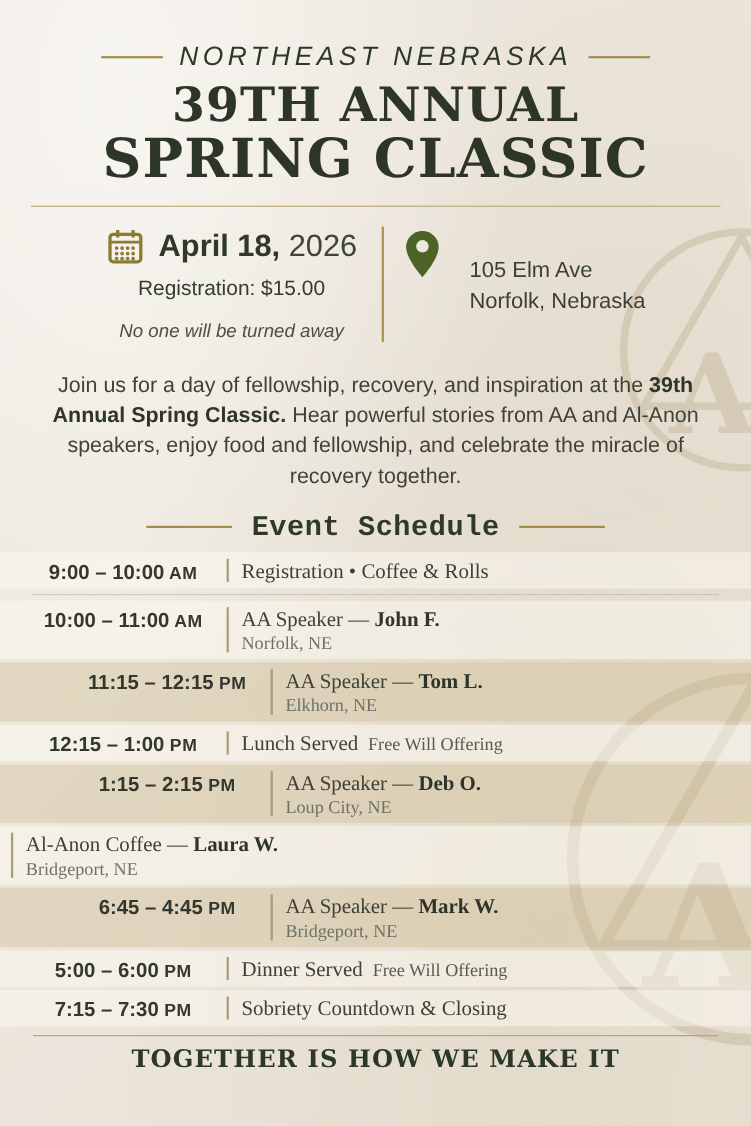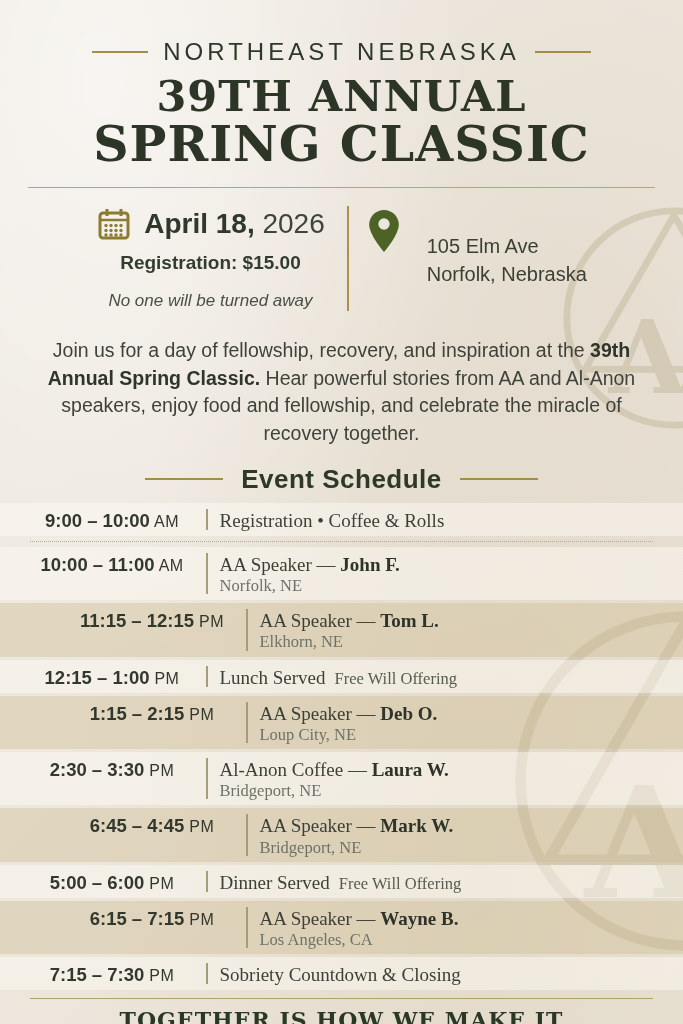--- a/index.html
+++ b/index.html
@@ -20,60 +20,60 @@
   }
   .content { position:relative; z-index:2; }
 
   
   .wm { position:absolute; z-index:1; opacity:0.55; }
   .wm svg { display:block; }
   .wm-1 { left:560px; top:204px; }
   .wm-2 { left:510px; top:606px; }
 
   
-  .kicker { display:flex; align-items:center; justify-content:center; gap:15px; padding-top:38px; }
+  .kicker { display:flex; align-items:center; justify-content:center; gap:15px; padding-top:38px;font-style:italic; }
   .kicker-line { width:56px; height:2px; background:#a28d4d; }
   .kicker-text {
     font-size:24px; letter-spacing:4px; color:#2e3829; font-weight:normal;
     font-family:"Liberation Sans", sans-serif;
   }
   .title { text-align:center; font-family:"DejaVu Serif", serif; color:#2c3526; font-weight:bold; }
   .title-line1 { font-size:43px; letter-spacing:1px; margin-top:8px; line-height:1.05; }
   .title-line2 { font-size:49px; letter-spacing:1px; line-height:1.05; }
   .gold-rule { border:none; height:1.5px; background:#b7a76d; margin:16px 28px 0 28px; }
 
   
   .info { display:flex; justify-content:center; align-items:flex-start; margin-top:18px; }
   .date-block { text-align:center; padding-right:22px; }
   .date-row { display:flex; align-items:center; justify-content:center; gap:12px; }
   .date-text { font-size:28px; color:#2f382b; }
   .date-bold { font-weight:bold; }
   .date-year { font-weight:normal; color:#3d443a; }
-  .registration { font-size:19px; font-weight:bold; color:#333d2e; margin-top:10px;text-align:center; }
+  .registration { font-size:19px; font-weight:normal; color:#333d2e; margin-top:10px;text-align:center; }
   .turned-away { font-size:17px; font-style:italic; color:#4a4f45; margin-top:17px; }
   .v-divider { width:2px; align-self:stretch; background:#a8924f; }
   .location-block { display:flex; gap:28px; padding-left:20px; padding-top:4px; }
   .location-lines { font-size:20px; color:#3b4035; line-height:1.4; padding-top:22px; }
 
   
   .intro {
     width:612px; margin:26px auto 12px auto; text-align:center;
     font-size:19.5px; line-height:1.42; color:#3e423a;
   }
   .intro b { color:#2e3629; }
 
   
   .schedule-heading { display:flex; align-items:center; justify-content:center; gap:18px; margin-top:16px; }
   .schedule-heading .line { width:78px; height:2px; background:#a28d4d; }
-  .schedule-title { font-family:Liberation Sans, sans-serif; font-weight:bold; font-size:26px; color:#2e3a26; letter-spacing:0.5px; }
+  .schedule-title { font-family:Liberation Mono, monospace; font-weight:bold; font-size:26px; color:#2e3a26; letter-spacing:0.5px; }
   .rows { margin-top:8px; }
   .row { display:flex; align-items:stretch; padding:4px 0; margin:3px 0; background:rgba(255,252,246,0.45); }
   .row.shaded { background:rgba(205,186,142,0.38);padding-left:40px; }
   .time { width:168px; margin-left:28px; text-align:center; font-size:18.5px; font-weight:bold; color:#33382e; padding-top:3px; white-space:nowrap; }
-  .time .mer { font-weight:normal; font-size:16px; letter-spacing:0.5px; }
+  .time .mer { font-weight:bold; font-size:16px; letter-spacing:0.5px; }
   .vline { width:1.5px; background:#a89b77; margin:2px 12px 2px 10px; }
   .desc { padding-top:2px; font-size:19px; color:#3c4037; line-height:1.22;font-family:Liberation Serif, serif; }
   .desc .d-bold { font-weight:bold; color:#2e342a; }
   .desc .note { font-size:16.5px; color:#565b51; margin-left:9px; }
   .sub { font-size:16.5px; color:#6d7268; }
   .dotted { border-top:1.5px dotted #b2aa9b; margin:5px 30px 5px 30px; }
 
   
   .tagline-wrap { margin-top:8px; }
   .tagline-rule { border:none; height:1px; background:#b3a16a; margin:0 30px; }
@@ -205,49 +205,40 @@
   </div>
         <div class="row shaded">
     <div class="time"><span class="t">1:15 – 2:15</span><span class="mer"> PM</span></div>
     <div class="vline"></div>
     <div class="desc">
       <div class="main"><span class="d">AA Speaker — </span><span class="d-bold">Deb O.</span></div>
       <div class="sub">Loup City, NE</div>
     </div>
   </div>
         <div class="row">
-    <div class="time"><span class="t">2:30 – 3:30</span><span class="mer"> PM</span></div>
     <div class="vline"></div>
     <div class="desc">
       <div class="main"><span class="d">Al-Anon Coffee — </span><span class="d-bold">Laura W.</span></div>
       <div class="sub">Bridgeport, NE</div>
     </div>
   </div>
         <div class="row shaded">
     <div class="time"><span class="t">6:45 – 4:45</span><span class="mer"> PM</span></div>
     <div class="vline"></div>
     <div class="desc">
       <div class="main"><span class="d">AA Speaker — </span><span class="d-bold">Mark W.</span></div>
       <div class="sub">Bridgeport, NE</div>
     </div>
   </div>
         <div class="row">
     <div class="time"><span class="t">5:00 – 6:00</span><span class="mer"> PM</span></div>
     <div class="vline"></div>
     <div class="desc">
       <div class="main"><span class="d">Dinner Served</span><span class="note">Free Will Offering</span></div>
 
-    </div>
-  </div>
-        <div class="row shaded">
-    <div class="time"><span class="t">6:15 – 7:15</span><span class="mer"> PM</span></div>
-    <div class="vline"></div>
-    <div class="desc">
-      <div class="main"><span class="d">AA Speaker — </span><span class="d-bold">Wayne B.</span></div>
-      <div class="sub">Los Angeles, CA</div>
     </div>
   </div>
         <div class="row">
     <div class="time"><span class="t">7:15 – 7:30</span><span class="mer"> PM</span></div>
     <div class="vline"></div>
     <div class="desc">
       <div class="main"><span class="d">Sobriety Countdown &amp; Closing</span></div>
 
     </div>
   </div>

